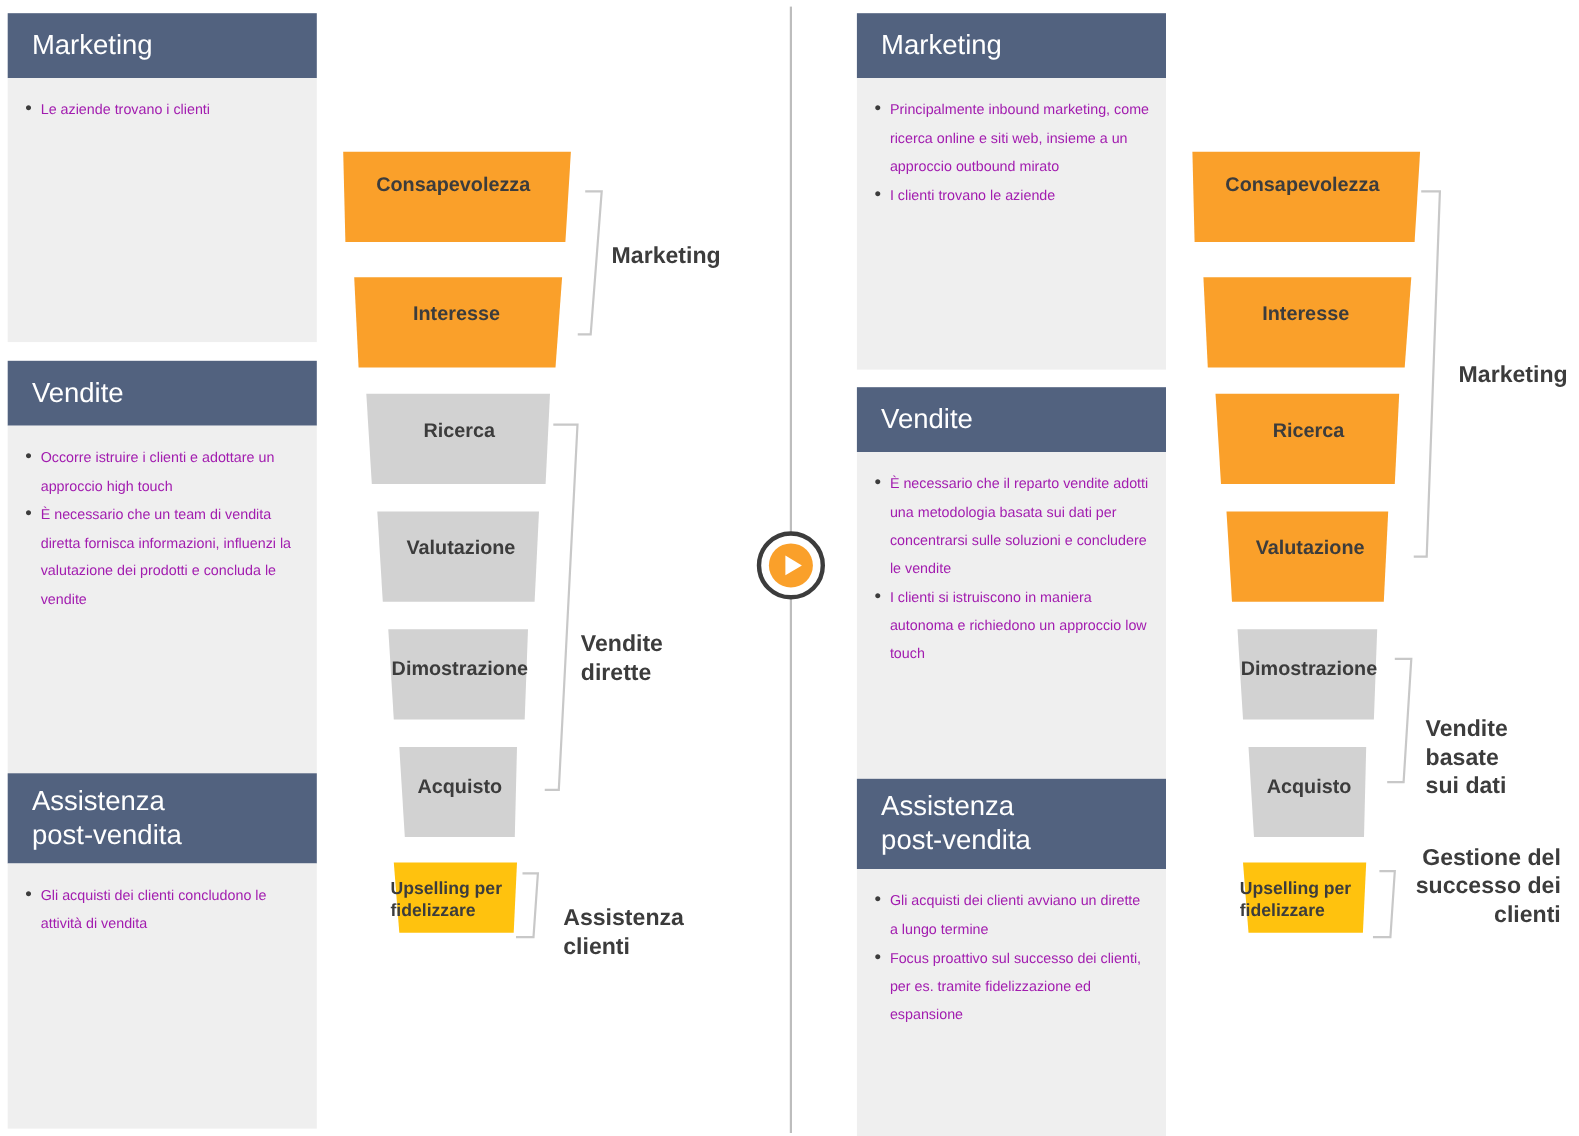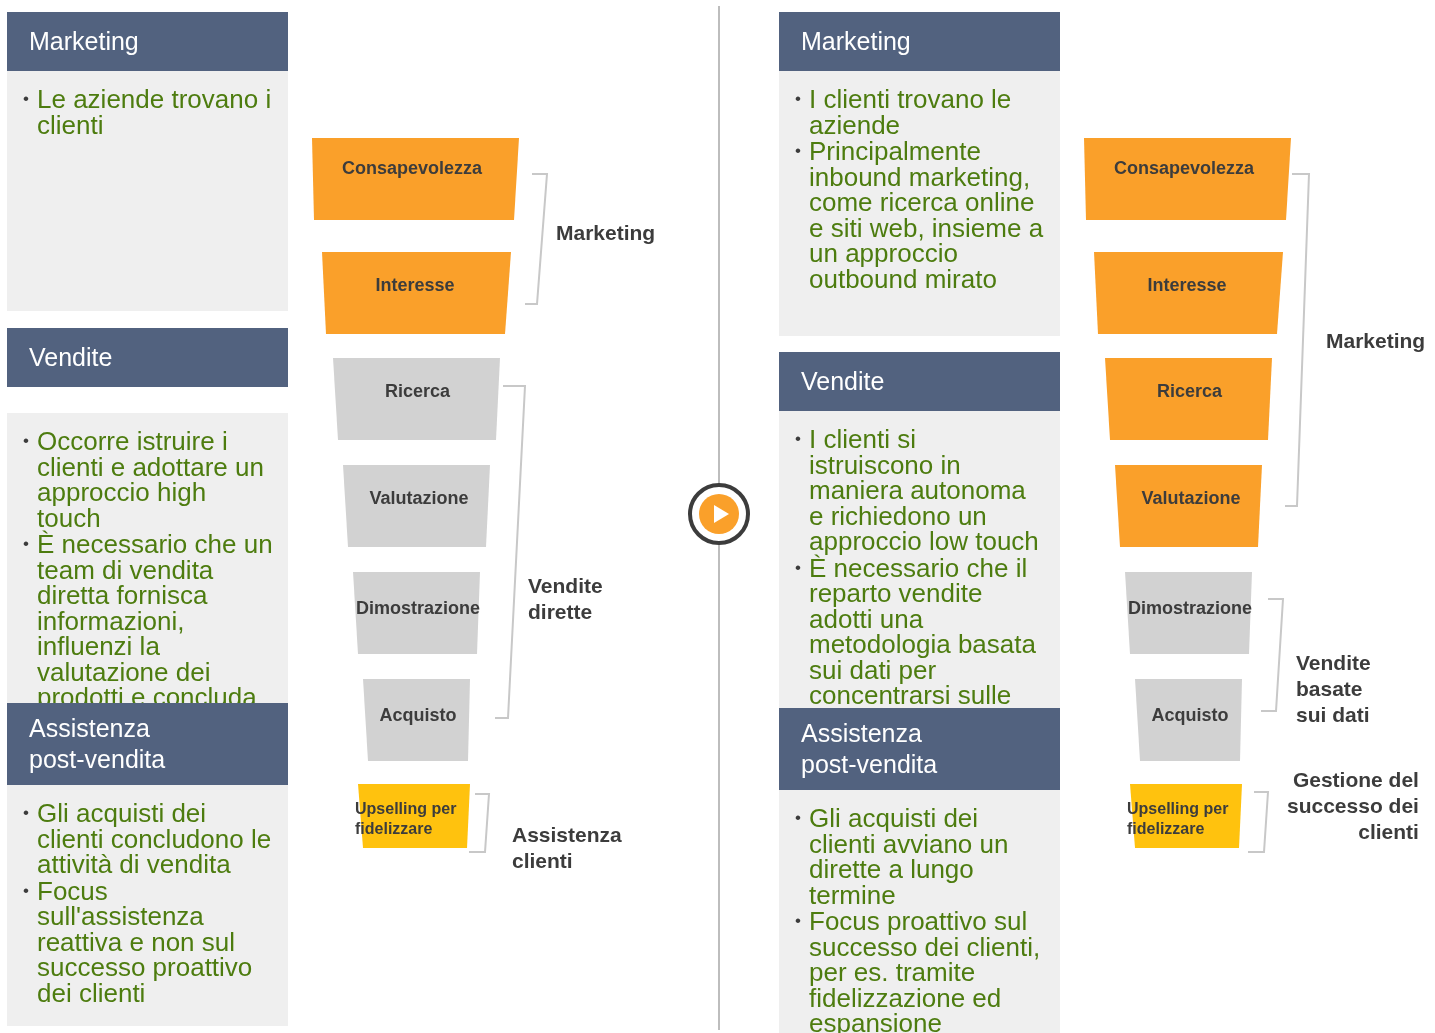--- a/index.html
+++ b/index.html
@@ -28,22 +28,22 @@
     padding: 14px 0 14px 22px;
   }
   .panel-head.two-line { padding: 10px 0 10px 22px; }
   .panel-body {
     background: #efefef;
     padding: 16px 14px 20px 16px;
   }
   .bullet-list { list-style: none; }
   .bullet-list li {
     position: relative;
-    color: #4d7c0f;
-    font-size: 26px;
+    color: #a21caf;
+    font-size: 13px;
     line-height: 25.5px;
     padding-left: 14px;
     margin-bottom: 1px;
   }
   .bullet-list li::before {
     content: "\2022";
     position: absolute;
     left: 0;
     top: -1px;
     font-size: 17px;
@@ -117,35 +117,34 @@
     <div class="panel-head">Marketing</div>
     <div class="panel-body" style="height:240px;">
       <ul class="bullet-list">
         <li>Le aziende trovano i clienti</li>
       </ul>
     </div>
   </div>
 
   <div class="panel" style="left:7px; top:328px;">
     <div class="panel-head">Vendite</div>
-    <div class="panel-body" style="height:319px;margin-top:26px;">
+    <div class="panel-body" style="height:319px;">
       <ul class="bullet-list">
         <li>Occorre istruire i clienti e adottare un approccio high touch</li>
         <li>È necessario che un team di vendita diretta fornisca informazioni, influenzi la valutazione dei prodotti e concluda le vendite</li>
       </ul>
     </div>
   </div>
 
   <div class="panel" style="left:7px; top:703px;">
     <div class="panel-head two-line" style="white-space:pre-line;">Assistenza
 post-vendita</div>
     <div class="panel-body" style="height:241px;">
       <ul class="bullet-list">
         <li>Gli acquisti dei clienti concludono le attività di vendita</li>
-        <li>Focus sull'assistenza reattiva e non sul successo proattivo dei clienti</li>
       </ul>
     </div>
   </div>
 
   <svg class="funnel-svg" width="250" height="880" viewBox="0 0 250 880" style="position:absolute; left:300px; top:130px;">
     <polygon points="12,8 219,8 214,90 14,90" fill="#FAA02A"></polygon>
     <polygon points="22,122 211,122 205,204 26,204" fill="#FAA02A"></polygon>
     <polygon points="33,228 200,228 196,310 38,310" fill="#D2D2D2"></polygon>
     <polygon points="43,335 190,335 186,417 48,417" fill="#D2D2D2"></polygon>
     <polygon points="53,442 180,442 177,524 58,524" fill="#D2D2D2"></polygon>
@@ -199,32 +198,32 @@
   <div class="play-btn">
     <div class="disc">
       <div class="tri"></div>
     </div>
   </div>
 
   <div class="panel" style="left:779px; top:12px;">
     <div class="panel-head">Marketing</div>
     <div class="panel-body" style="height:265px;">
       <ul class="bullet-list">
+        <li>Principalmente inbound marketing, come ricerca online e siti web, insieme a un approccio outbound mirato</li>
         <li>I clienti trovano le aziende</li>
-        <li>Principalmente inbound marketing, come ricerca online e siti web, insieme a un approccio outbound mirato</li>
       </ul>
     </div>
   </div>
 
   <div class="panel" style="left:779px; top:352px;">
     <div class="panel-head">Vendite</div>
     <div class="panel-body" style="height:297px;">
       <ul class="bullet-list">
+        <li>È necessario che il reparto vendite adotti una metodologia basata sui dati per concentrarsi  sulle soluzioni e concludere le vendite</li>
         <li>I clienti si istruiscono in maniera autonoma e richiedono un approccio low touch</li>
-        <li>È necessario che il reparto vendite adotti una metodologia basata sui dati per concentrarsi  sulle soluzioni e concludere le vendite</li>
       </ul>
     </div>
   </div>
 
   <div class="panel" style="left:779px; top:708px;">
     <div class="panel-head two-line" style="white-space:pre-line;">Assistenza
 post-vendita</div>
     <div class="panel-body" style="height:255px;">
       <ul class="bullet-list">
         <li>Gli acquisti dei clienti avviano un dirette a lungo termine</li>

